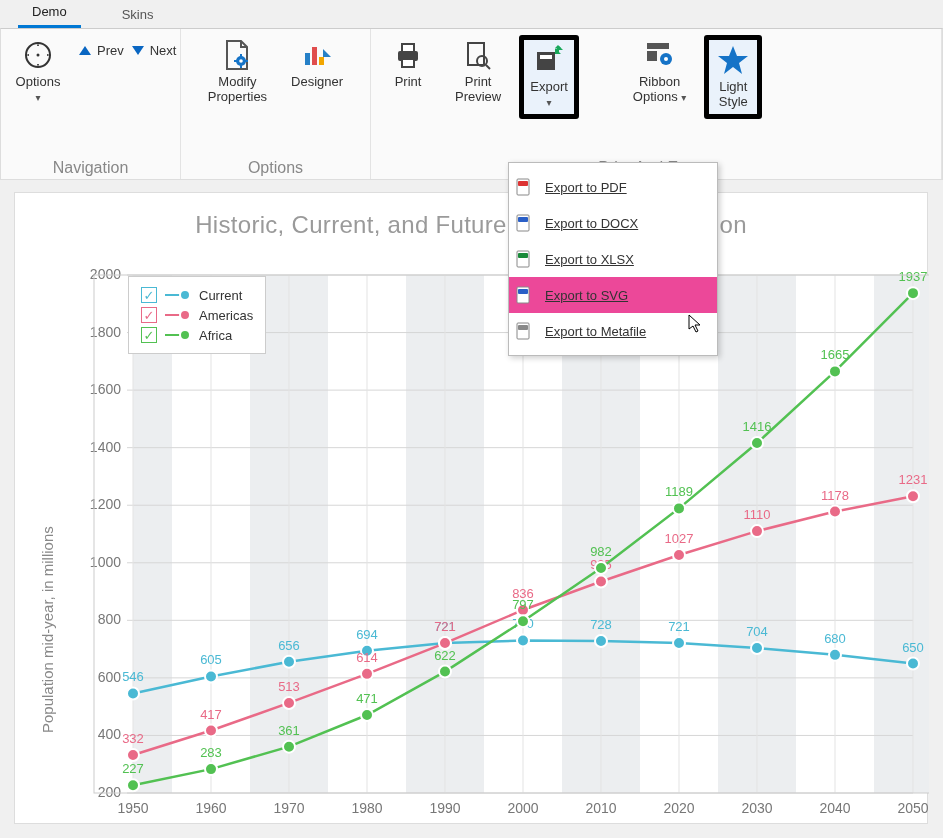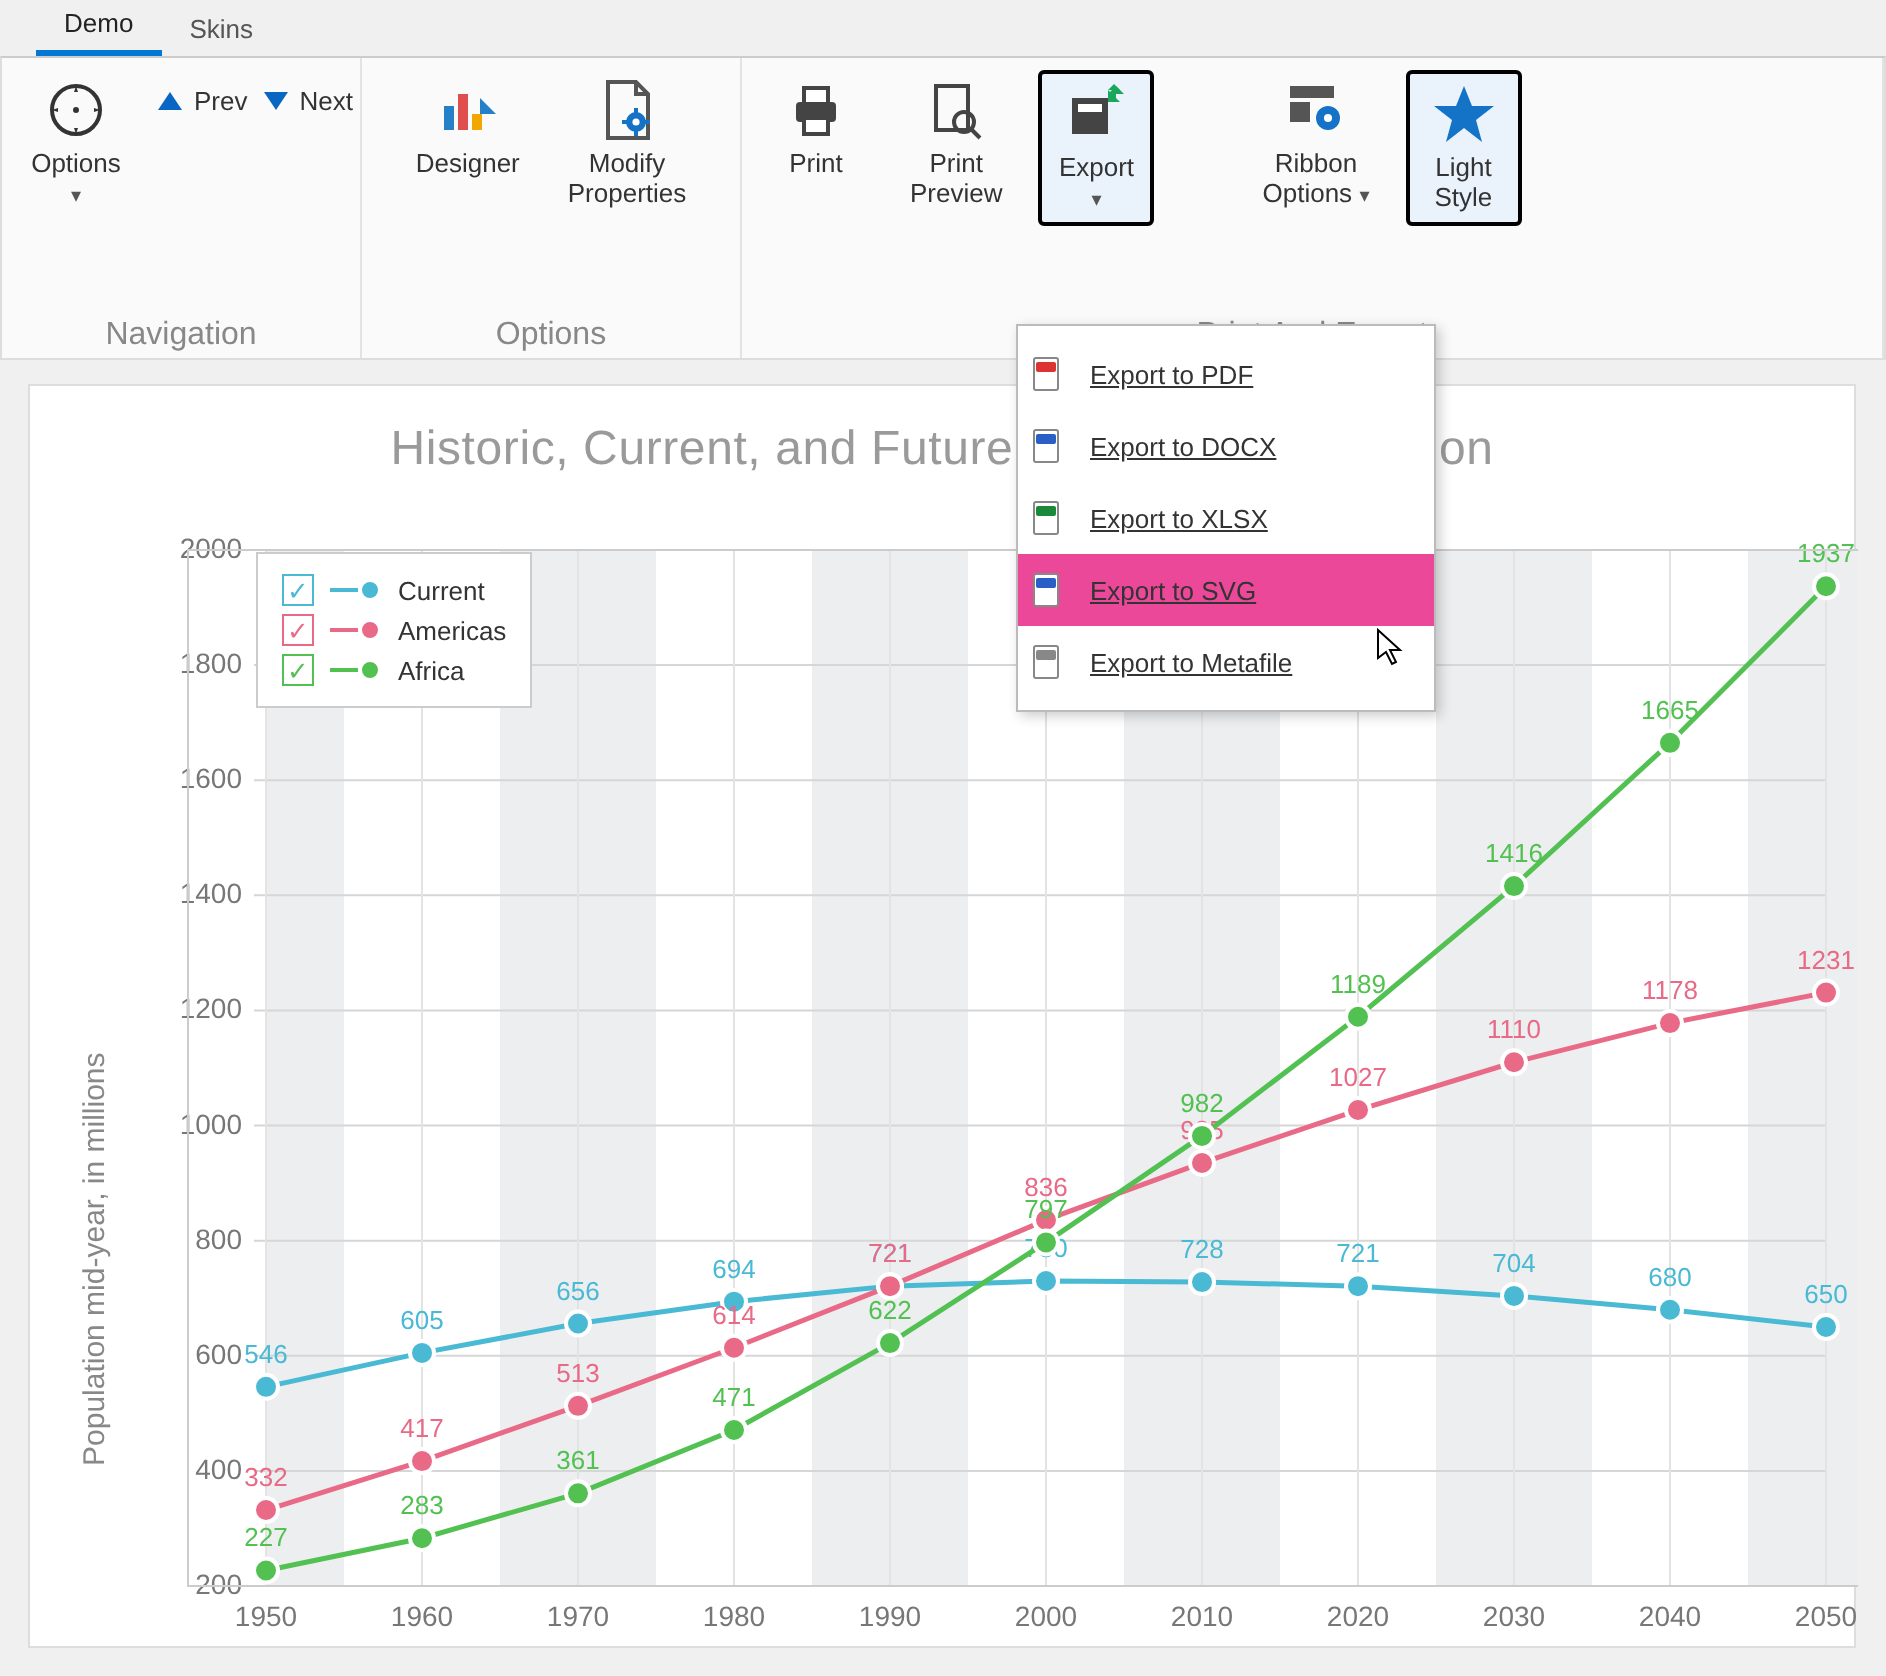--- a/index.html
+++ b/index.html
@@ -17,20 +17,21 @@
     position: relative;
     overflow: hidden;
   }
   
   .tabs {
     display: flex;
     background: #f0f0f0;
     padding-left: 18px;
     height: 28px;
     align-items: flex-end;
+    gap: 27px;
   }
   .tab {
     padding: 4px 14px 6px 14px;
     color: #555;
     cursor: pointer;
   }
   .tab.active {
     color: #222;
     border-bottom: 3px solid #0078d4;
   }
@@ -52,21 +53,21 @@
   }
   .group-row { display: flex; align-items: flex-start; gap: 12px; }
   .group-label { text-align: center; color: #888; font-size: 16px; padding-top: 4px; }
   .rbn-btn {
     display: flex; flex-direction: column; align-items: center; gap: 4px;
     padding: 4px 6px; border-radius: 3px; cursor: pointer; min-width: 58px;
   }
   .rbn-btn .caption { font-size: 13px; color: #333; text-align: center; line-height: 1.15; }
   .rbn-ico { width: 32px; height: 32px; display: flex; align-items: center; justify-content: center; }
   .rbn-ico svg { width: 32px; height: 32px; }
-  .highlighted { border: 2px solid #000000; background: #eaf2fb; }
+  .highlighted { border: 5px solid #000000; background: #eaf2fb; }
   .nav-stack { display: flex; flex-direction: row; gap: 8px; padding-top: 8px; }
   .nav-stack .mini { display: flex; align-items: center; gap: 6px; color: #333; cursor: pointer; }
   .tri { width: 0; height: 0; border-left: 6px solid transparent; border-right: 6px solid transparent; }
   .tri.up { border-bottom: 9px solid #0966c2; }
   .tri.down { border-top: 9px solid #0966c2; }
   .caret { font-size: 10px; color: #555; }
   
   .dropdown {
     position: absolute;
     top: 162px;
@@ -149,45 +150,45 @@
         </div>
       </div>
       <div class="group-label">Navigation</div>
     </div>
 
     <div class="group" style="width:190px">
       <div class="group-row" style="justify-content:center">
         <div class="rbn-btn">
           <span class="rbn-ico">
             <svg viewBox="0 0 32 32">
-                <rect x="4" y="14" width="5" height="12" fill="#2680c7"></rect>
-                <rect x="11" y="8" width="5" height="18" fill="#e04d4d"></rect>
-                <rect x="18" y="18" width="5" height="8" fill="#f2a600"></rect>
-                <path d="M22 10 L30 18 L22 18 Z" fill="#2680c7"></path>
-              </svg>
-          </span>
-          <span class="caption">Designer</span>
-        </div>
-        <div class="rbn-btn">
-          <span class="rbn-ico">
-            <svg viewBox="0 0 32 32">
                 <path d="M6 2 h14 l6 6 v22 h-20 z" fill="none" stroke="#555" stroke-width="2"></path>
                 <path d="M20 2 v6 h6" fill="none" stroke="#555" stroke-width="2"></path>
                 <circle cx="20" cy="22" r="5" fill="#1573c7"></circle>
                 <circle cx="20" cy="22" r="1.8" fill="#fff"></circle>
                 <g fill="#1573c7">
                   <rect x="19" y="15" width="2" height="3"></rect>
                   <rect x="19" y="26" width="2" height="3"></rect>
                   <rect x="13" y="21" width="3" height="2"></rect>
                   <rect x="24" y="21" width="3" height="2"></rect>
                 </g>
               </svg>
           </span>
           <span class="caption" style="white-space:pre">Modify
 Properties</span>
+        </div>
+        <div class="rbn-btn">
+          <span class="rbn-ico">
+            <svg viewBox="0 0 32 32">
+                <rect x="4" y="14" width="5" height="12" fill="#2680c7"></rect>
+                <rect x="11" y="8" width="5" height="18" fill="#e04d4d"></rect>
+                <rect x="18" y="18" width="5" height="8" fill="#f2a600"></rect>
+                <path d="M22 10 L30 18 L22 18 Z" fill="#2680c7"></path>
+              </svg>
+          </span>
+          <span class="caption">Designer</span>
         </div>
       </div>
       <div class="group-label">Options</div>
     </div>
 
     <div class="group" style="flex:1">
       <div class="group-row">
         <div class="rbn-btn">
           <span class="rbn-ico">
             <svg viewBox="0 0 32 32">

